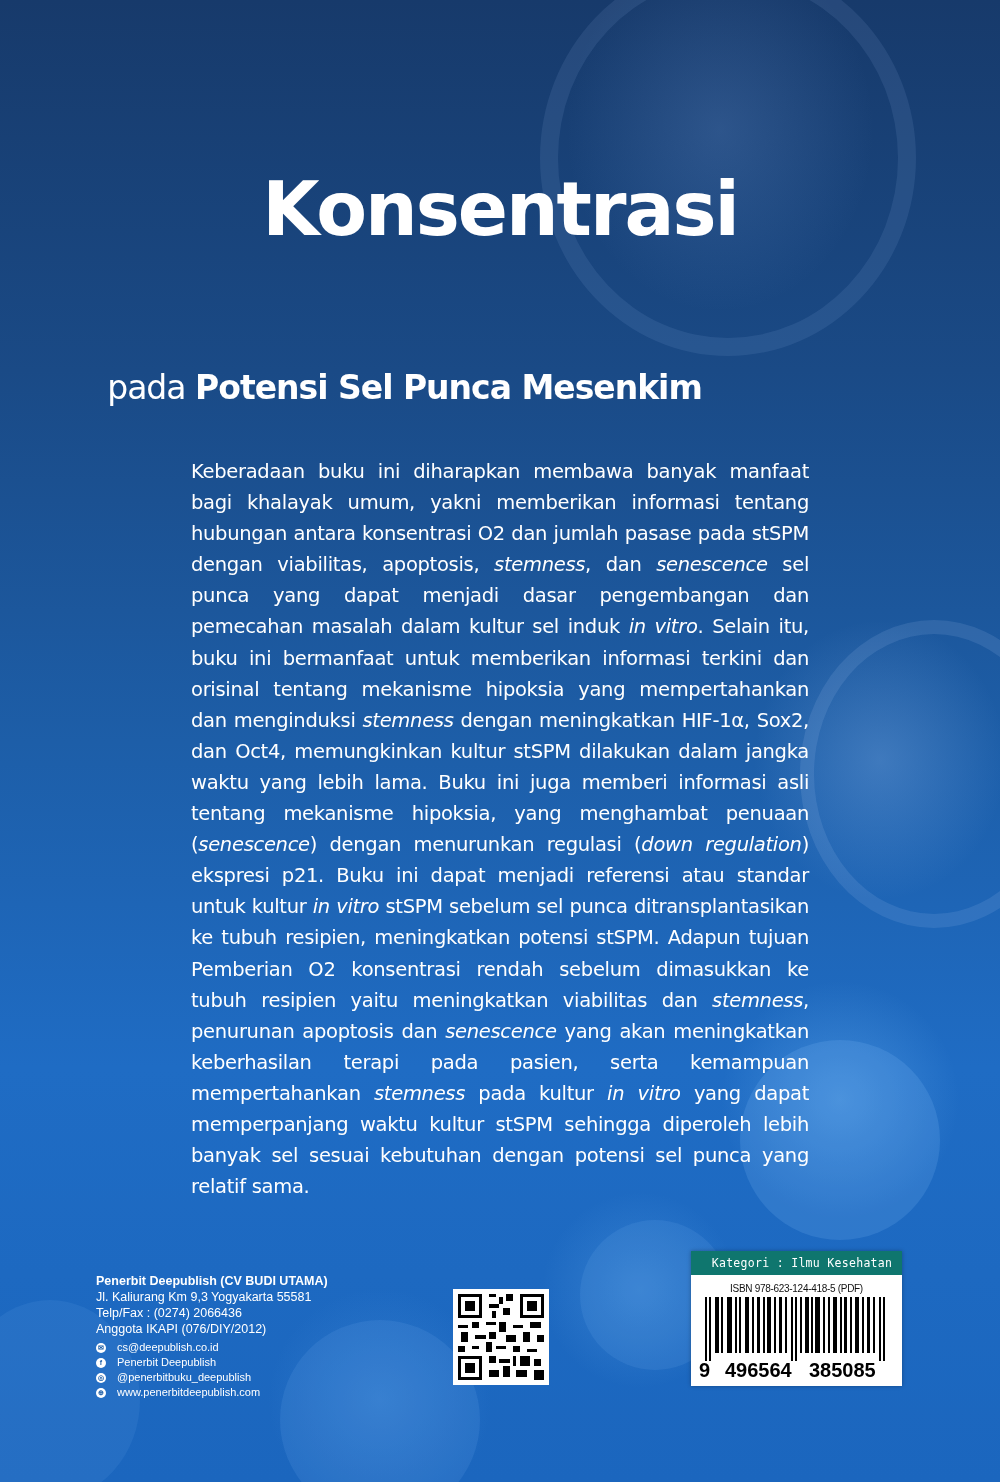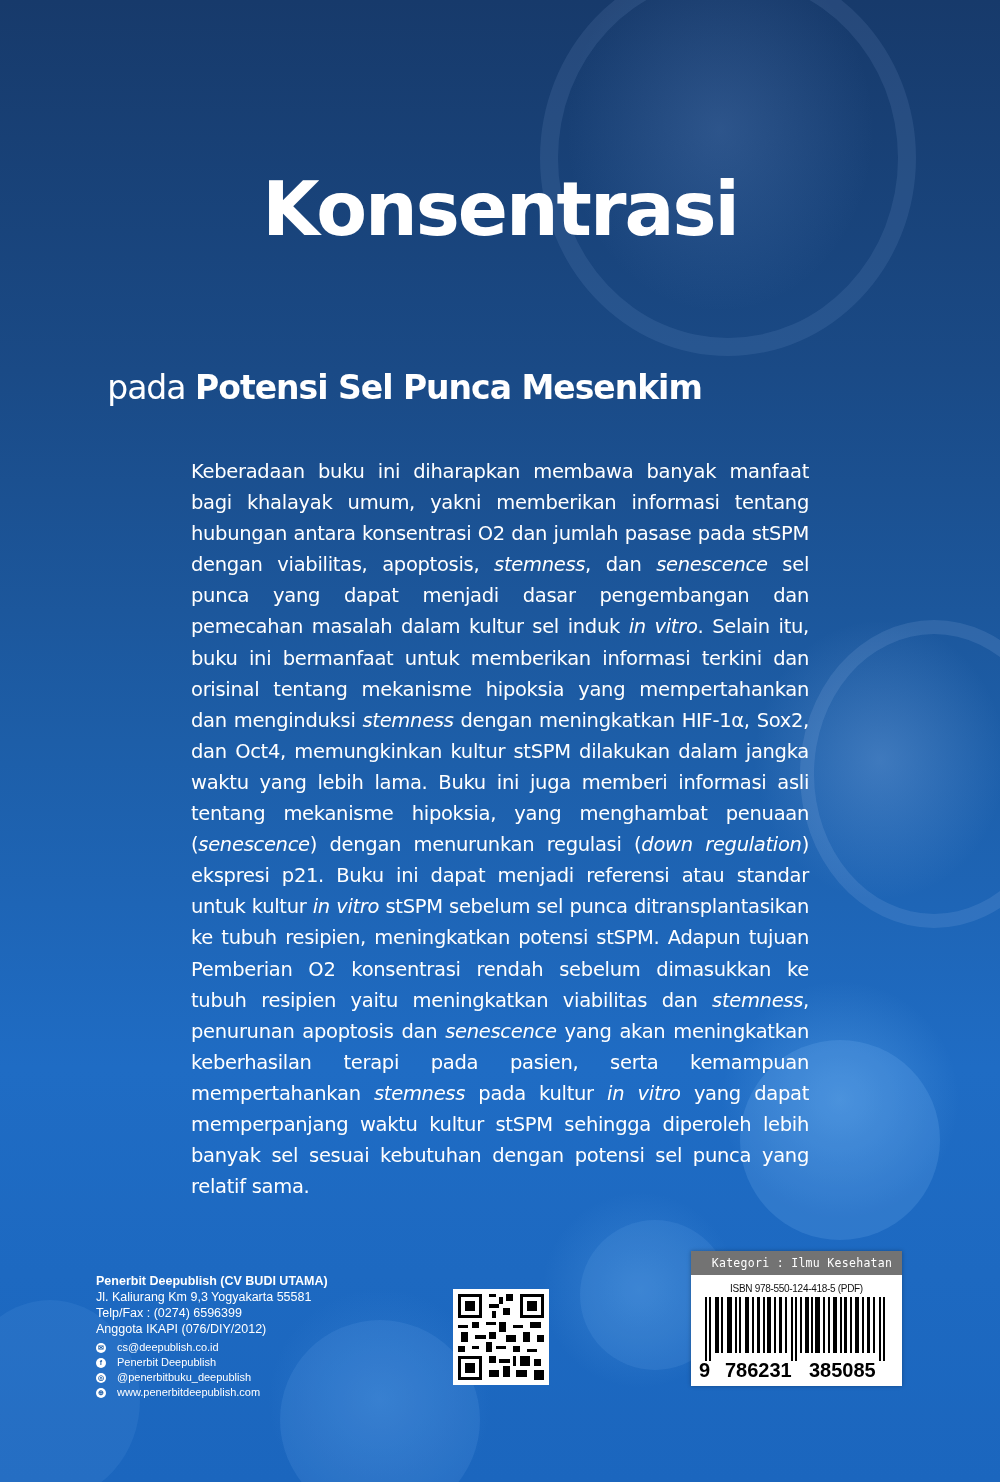--- a/index.html
+++ b/index.html
@@ -61,21 +61,21 @@
     position: absolute; left: 453px; top: 1289px; width: 96px; height: 96px;
     background: #fff; padding: 5px; box-sizing: border-box;
   }
   .qr svg { width: 86px; height: 86px; display: block; }
 
   .isbn-box {
     position: absolute; left: 691px; top: 1251px; width: 211px; height: 135px;
     background: #fff; box-shadow: 0 0 4px rgba(0,0,0,0.3);
   }
   .kat {
-    height: 24px; background: #737373; color: #fff;
+    height: 24px; background: #0f766e; color: #fff;
     font-family: "DejaVu Sans Mono", monospace; font-size: 11.5px; line-height: 24px;
     text-align: center; letter-spacing: 0.3px; padding-left: 11px;
   }
   .isbn-text {
     color: #111; font-size: 10px; text-align: center; margin-top: 8px; letter-spacing: -0.3px;
   }
   .barcode { position: absolute; left: 10px; top: 46px; width: 190px; height: 64px; }
   .barcode svg { display: block; }
   .digits {
     position: absolute; left: 8px; top: 109px; width: 196px; color: #000;
@@ -103,21 +103,21 @@
     <span class="bold">Potensi Sel Punca Mesenkim</span>
   </div>
 
   <div class="blurb">
     <p id="blurb-p"><span>Keberadaan buku ini diharapkan membawa banyak manfaat bagi khalayak umum, yakni memberikan informasi tentang hubungan antara konsentrasi O2 dan jumlah pasase pada stSPM dengan viabilitas, apoptosis, </span><i>stemness</i><span>, dan </span><i>senescence</i><span> sel punca yang dapat menjadi dasar pengembangan dan pemecahan masalah dalam kultur sel induk </span><i>in vitro</i><span>. Selain itu, buku ini bermanfaat untuk memberikan informasi terkini dan orisinal tentang mekanisme hipoksia yang mempertahankan dan menginduksi </span><i>stemness</i><span> dengan meningkatkan HIF-1α, Sox2, dan Oct4, memungkinkan kultur stSPM dilakukan dalam jangka waktu yang lebih lama. Buku ini juga memberi informasi asli tentang mekanisme hipoksia, yang menghambat penuaan (</span><i>senescence</i><span>) dengan menurunkan regulasi (</span><i>down regulation</i><span>) ekspresi p21. Buku ini dapat menjadi referensi atau standar untuk kultur </span><i>in vitro</i><span> stSPM sebelum sel punca ditransplantasikan ke tubuh resipien, meningkatkan potensi stSPM. Adapun tujuan Pemberian O2 konsentrasi rendah sebelum dimasukkan ke tubuh resipien yaitu meningkatkan viabilitas dan </span><i>stemness</i><span>, penurunan apoptosis dan </span><i>senescence</i><span> yang akan meningkatkan keberhasilan terapi pada pasien, serta kemampuan mempertahankan </span><i>stemness</i><span> pada kultur </span><i>in vitro</i><span> yang dapat memperpanjang waktu kultur stSPM sehingga diperoleh lebih banyak sel sesuai kebutuhan dengan potensi sel punca yang relatif sama.</span></p>
   </div>
 
   <div class="publisher">
     <div class="pname">Penerbit Deepublish (CV BUDI UTAMA)</div>
     <div>Jl. Kaliurang Km 9,3 Yogyakarta 55581</div>
-    <div>Telp/Fax : (0274) 6596399</div>
+    <div>Telp/Fax : (0274) 2066436</div>
     <div>Anggota IKAPI (076/DIY/2012)</div>
     <div class="contacts">
       <div class="contact">
         <span class="cicon">✉</span>
         <span>cs@deepublish.co.id</span>
       </div>
       <div class="contact">
         <span class="cicon">f</span>
         <span>Penerbit Deepublish</span>
       </div>
@@ -176,21 +176,21 @@
           <rect x="9" y="22" width="3" height="2"></rect>
         <rect x="13" y="21" width="2" height="3"></rect>
           <rect x="17" y="22" width="3" height="2"></rect>
           <rect x="22" y="22" width="3" height="3"></rect>
       </g>
     </svg>
   </div>
 
   <div class="isbn-box">
     <div class="kat">Kategori : Ilmu Kesehatan</div>
-    <div class="isbn-text">ISBN 978-550-124-418-5 (PDF)</div>
+    <div class="isbn-text">ISBN 978-623-124-418-5 (PDF)</div>
     <div class="barcode">
       <svg width="190" height="64" viewBox="0 0 190 64" shape-rendering="crispEdges">
         <g fill="#000">
           <rect x="4" y="0" width="2" height="64"></rect>
             <rect x="8" y="0" width="2" height="64"></rect>
           <rect x="14" y="0" width="4" height="56"></rect>
             <rect x="20" y="0" width="2" height="56"></rect>
             <rect x="26" y="0" width="5" height="56"></rect>
           <rect x="34" y="0" width="2" height="56"></rect>
             <rect x="38" y="0" width="2" height="56"></rect>
@@ -218,17 +218,17 @@
             <rect x="161" y="0" width="2" height="56"></rect>
           <rect x="166" y="0" width="3" height="56"></rect>
             <rect x="172" y="0" width="2" height="56"></rect>
           <rect x="178" y="0" width="2" height="64"></rect>
             <rect x="182" y="0" width="2" height="64"></rect>
         </g>
       </svg>
     </div>
     <div class="digits">
       <span class="d1">9</span>
-      <span class="d2">786231</span>
+      <span class="d2">496564</span>
       <span class="d3">385085</span>
     </div>
   </div>
 </div>
 
 </body></html>

